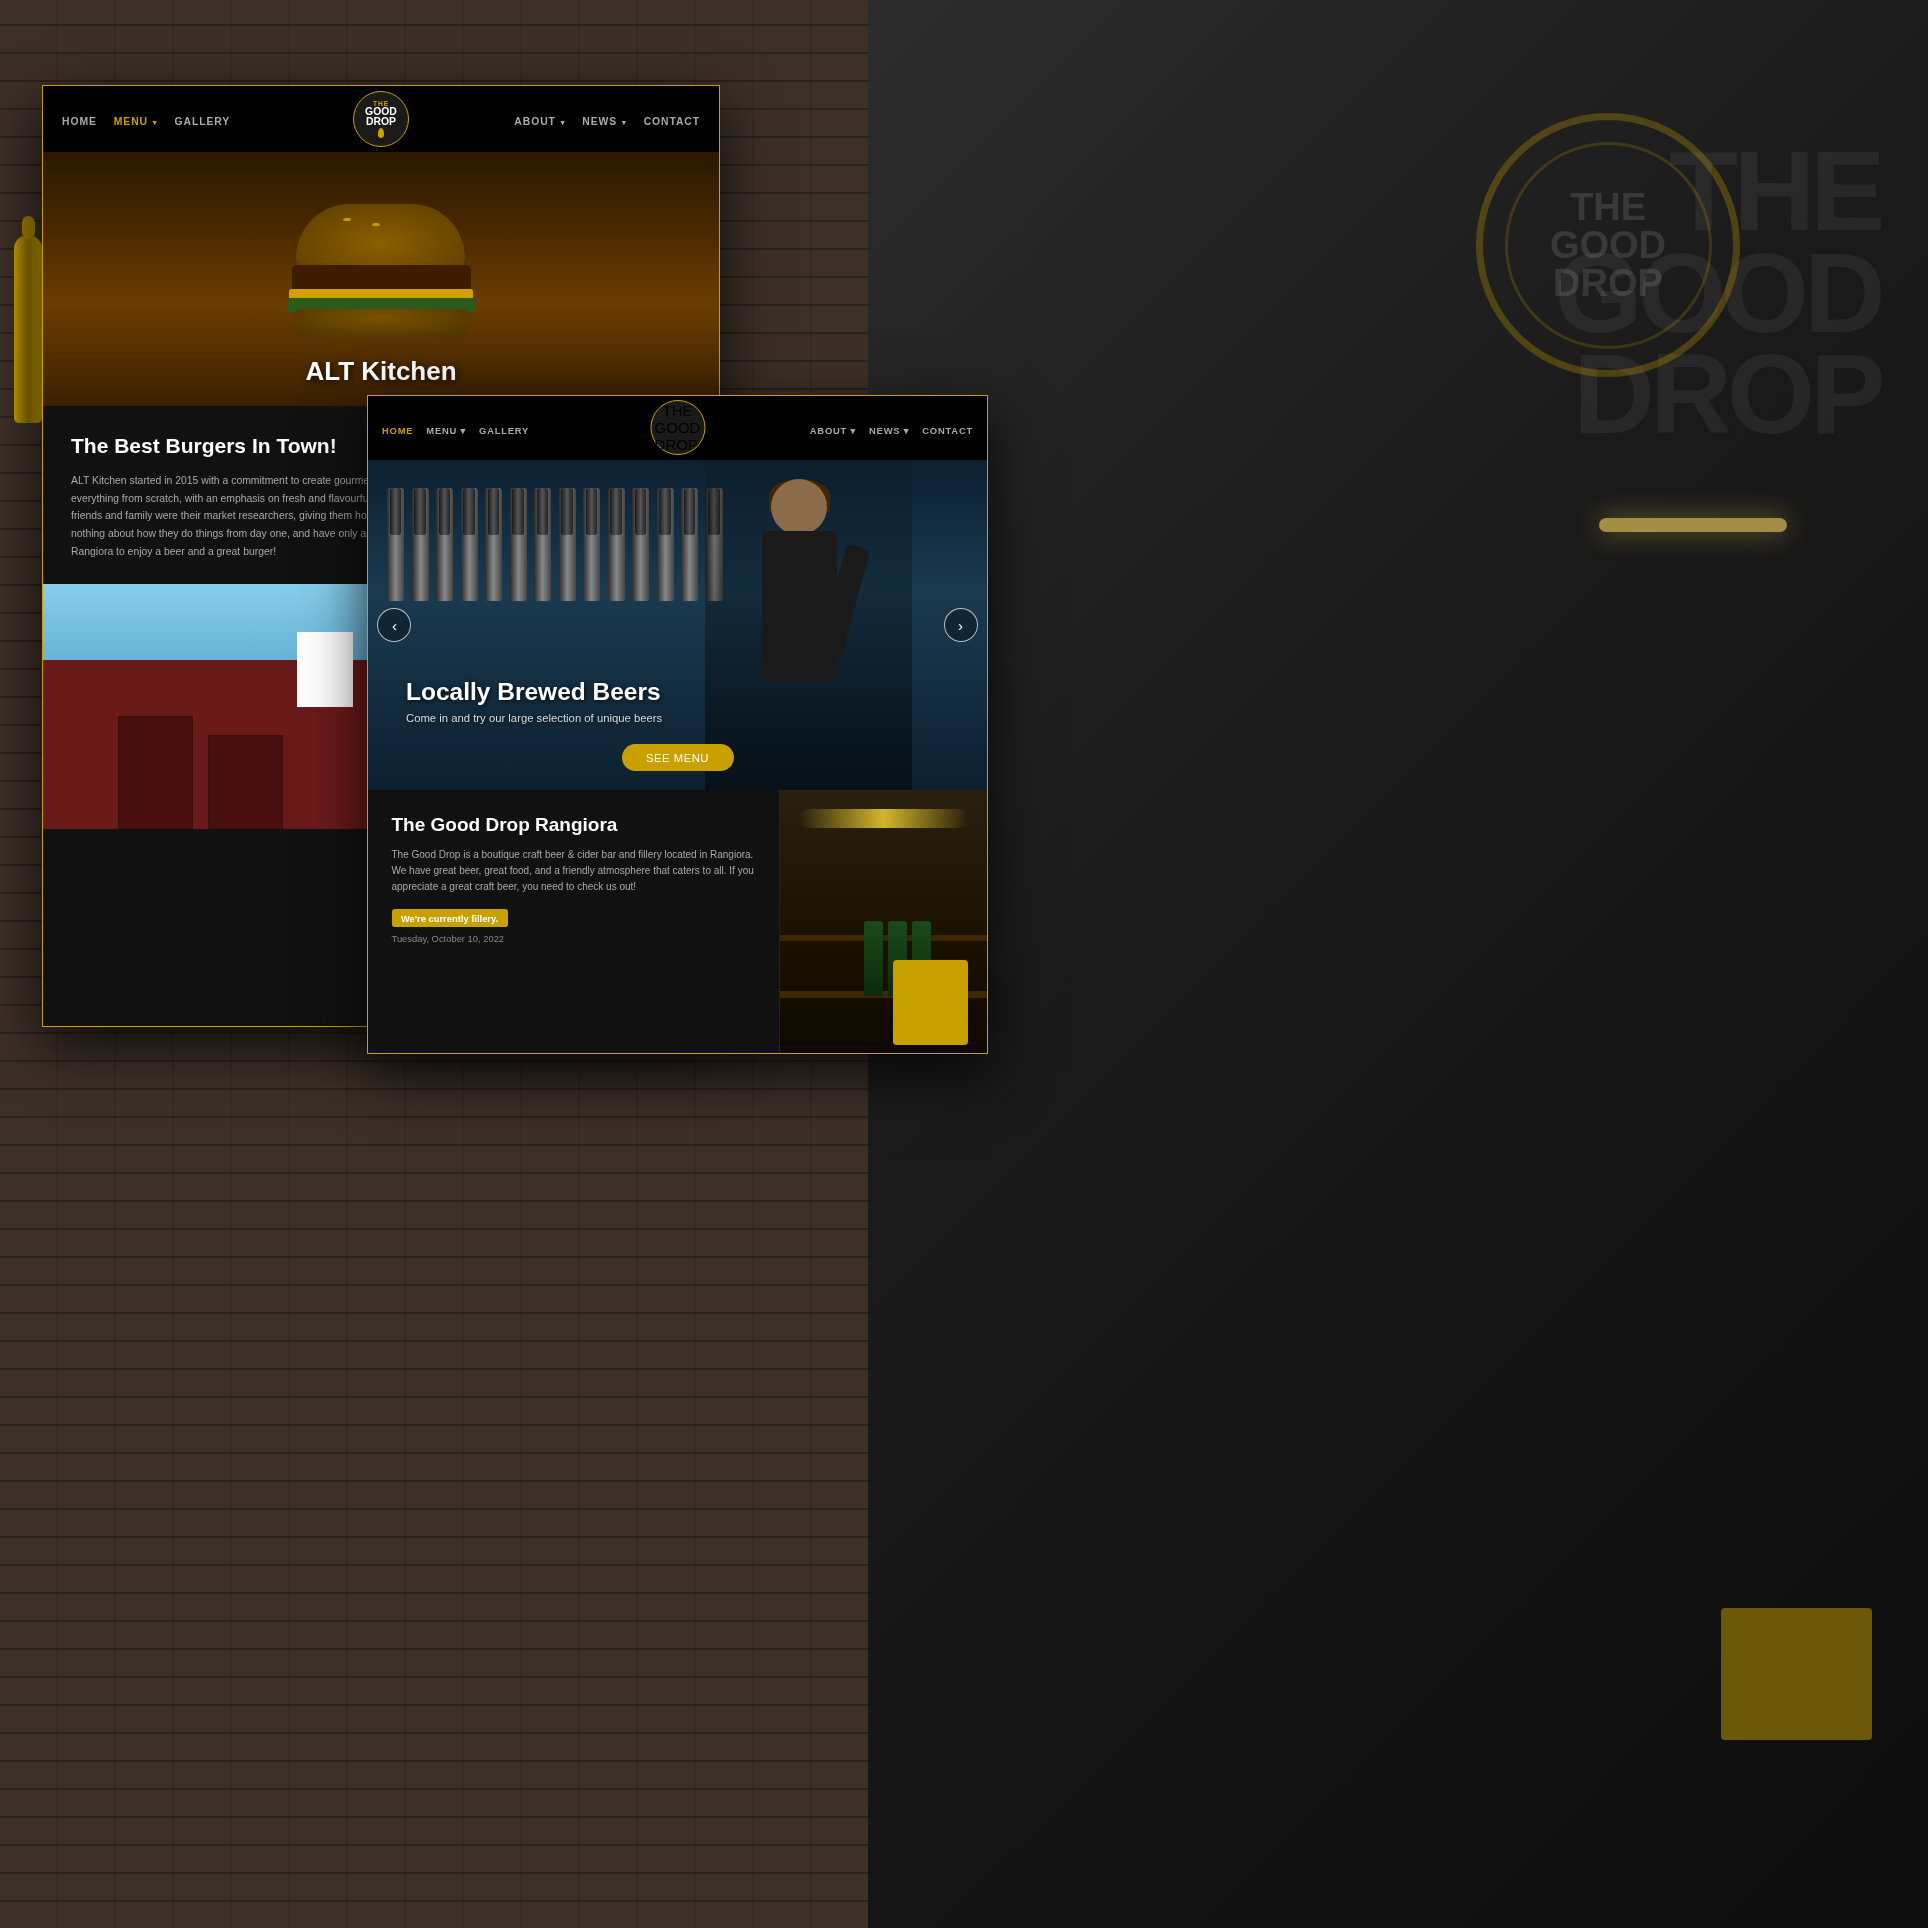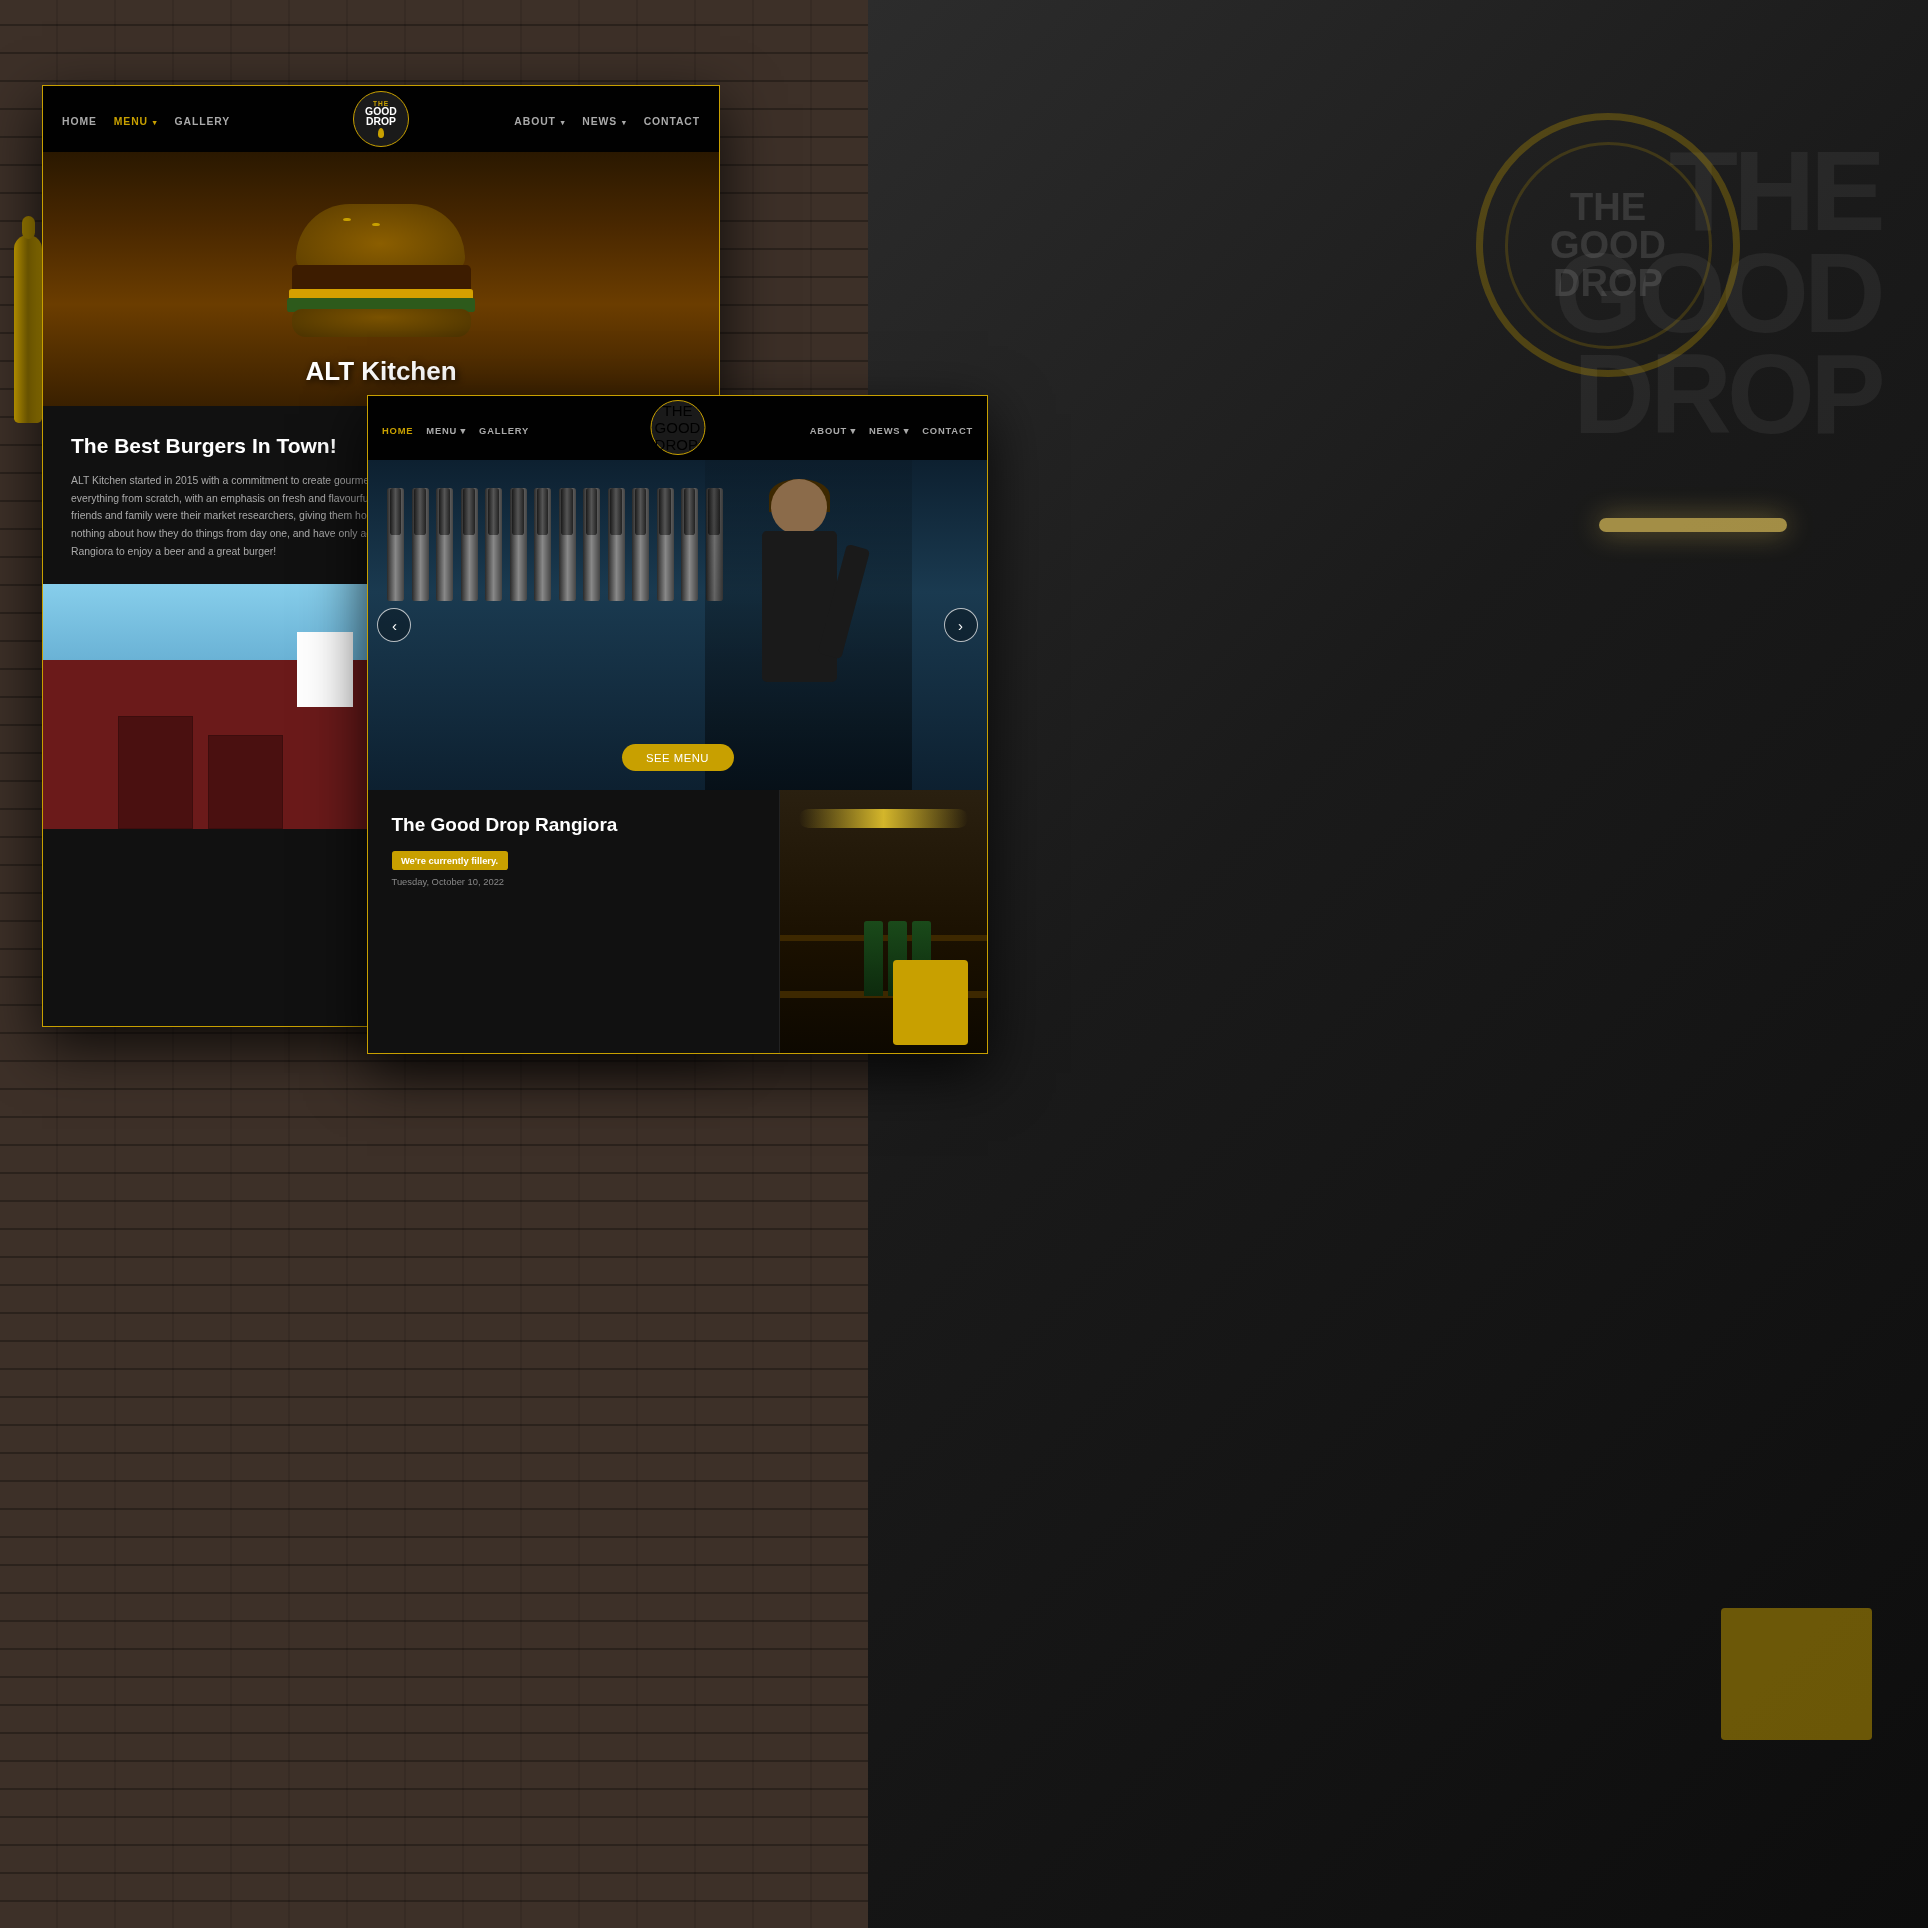--- a/index.html
+++ b/index.html
@@ -957,27 +957,32 @@
       </div>
     </div>
 
     <div class="carousel-arrow-left">
       <span>‹</span>
     </div>
     <div class="carousel-arrow-right">
       <span>›</span>
     </div>
 
+    <div class="hero-beers-text">
+      <h2>Locally Brewed Beers</h2>
+      <p>Come in and try our large selection of unique beers</p>
+    </div>
 
     <button class="see-menu-btn">See Menu</button>
   </div>
 
   <div class="gd-content">
     <div class="gd-content-left">
       <h3>The Good Drop Rangiora</h3>
+      <p>The Good Drop is a boutique craft beer &amp; cider bar and fillery located in Rangiora. We have great beer, great food, and a friendly atmosphere that caters to all. If you appreciate a great craft beer, you need to check us out!</p>
       <span class="closed-notice">We're currently fillery.</span>
       <p style="font-size:9.4px; color:#888; margin-top:3.8px;">Tuesday, October 10, 2022</p>
     </div>
     <div class="gd-content-right">
       <div class="bar-interior">
         <div class="bar-light"></div>
         <div class="bar-shelf2"></div>
         <div class="bar-shelf"></div>
         <div class="bg-bottle" style="right: 56px;"></div>
         <div class="bg-bottle" style="right: 80px;"></div>

